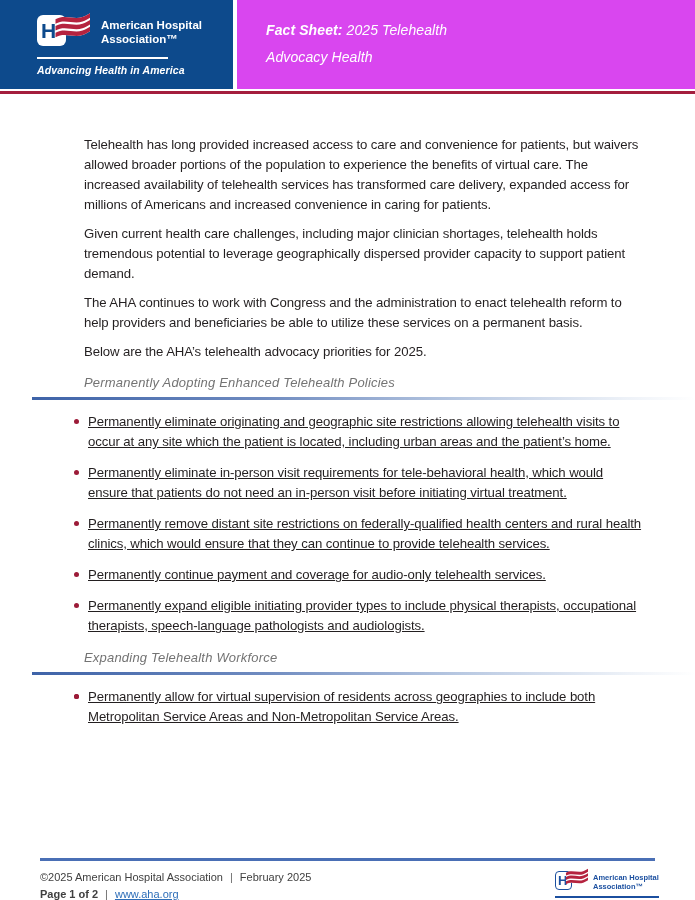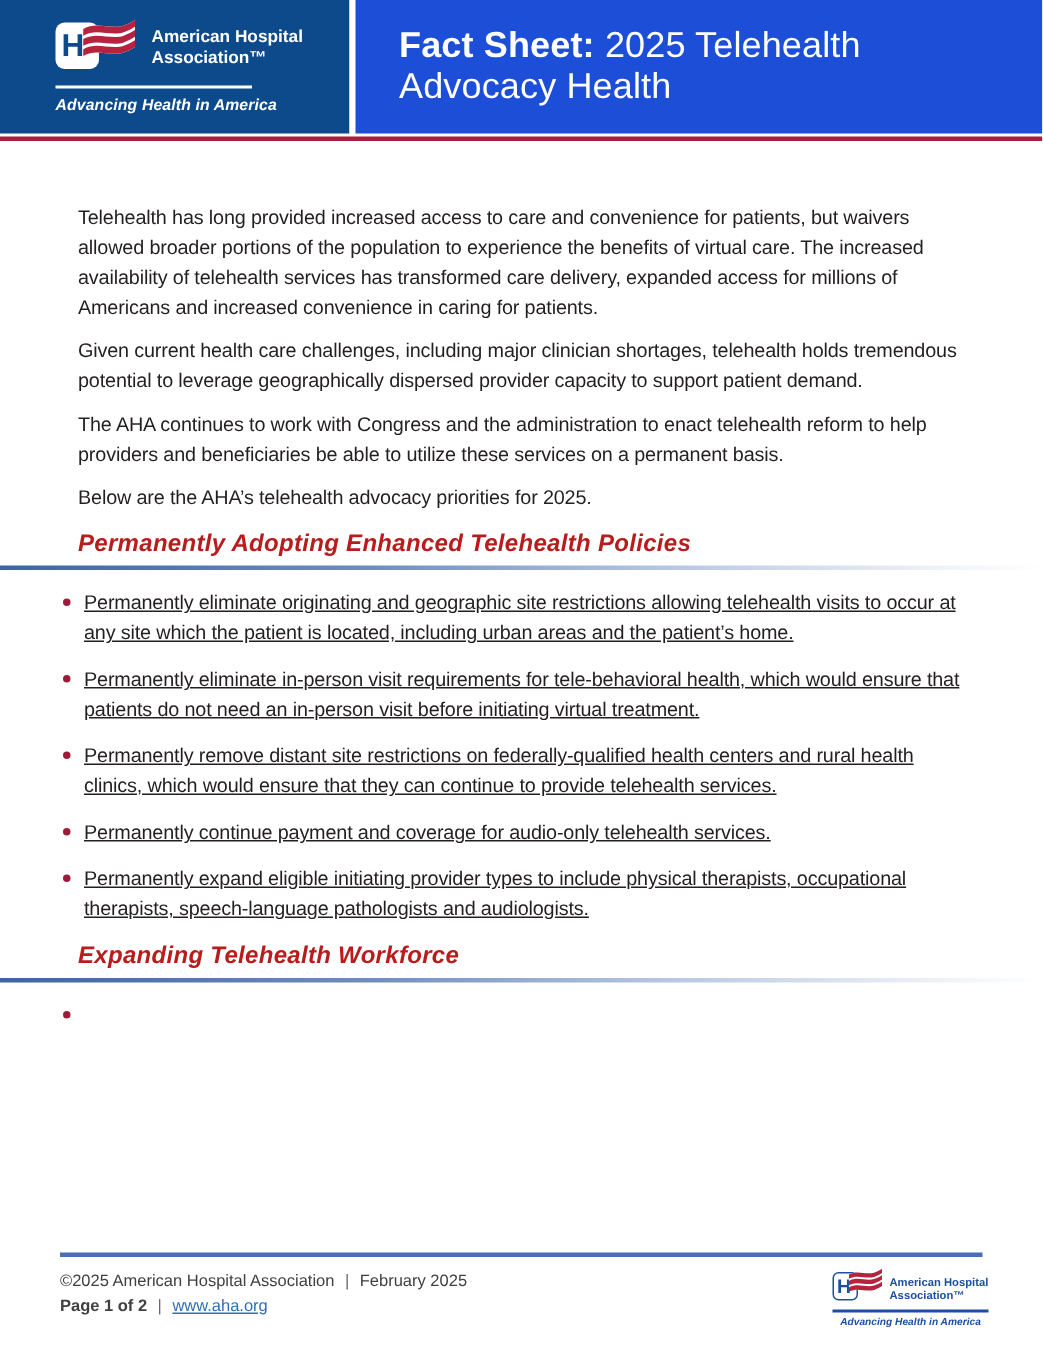--- a/index.html
+++ b/index.html
@@ -59,62 +59,63 @@
     font-style: italic;
     font-weight: bold;
     font-size: 10.5px;
     margin-top: 5px;
     letter-spacing: 0.1px;
   }
 
   .masthead-gap { width: 4px; background: #ffffff; flex-shrink: 0; }
   .title-block {
     flex: 1;
-    background: #1d4ed8;
+    background: #d946ef;
     color: #ffffff;
     padding: 17px 10px 0 29px;
-    font-size: 24px;
+    font-size: 14px;
     line-height: 27px;
     letter-spacing: 0.1px;
+    font-style: italic;
   }
   .title-block .b { font-weight: bold; }
 
   .rule-red { height: 3px; background: #a41e3d; margin-top: 2px; }
 
   
-  main { padding: 41px 50px 0 52px; font-size: 13.2px; line-height: 20px; letter-spacing: -0.1px; }
+  main { padding: 41px 50px 0 52px; font-size: 13.2px; line-height: 20px; letter-spacing: -0.1px; margin-left: 32px; }
   main p { margin-bottom: 9px; }
 
   h2.section-heading {
     margin-top: 10px;
-    color: #b91c1c;
-    font-size: 16px;
+    color: #737373;
+    font-size: 13px;
     line-height: 21px;
-    font-weight: bold;
+    font-weight: normal;
     font-style: italic;
     letter-spacing: 0.2px;
   }
   .rule-gradient {
     height: 3px;
     margin: 4px -50px 0 -52px;
     background: linear-gradient(90deg, #3e63a8 0%, #6f8bc0 35%, #b9c9e2 65%, #eef2f8 90%, #ffffff 100%);
   }
 
   ul.bullets { list-style: none; margin: 12px 0 0 -10px; }
   ul.bullets li { position: relative; padding-left: 14px; margin-bottom: 11px; text-decoration: underline; }
   ul.bullets li .dot {
     position: absolute;
     left: 0; top: 7px;
     width: 5px; height: 5px;
     border-radius: 50%;
     background: #9c1b38;
   }
 
   
-  footer { position: absolute; left: 0; right: 0; bottom: 0; height: 65px; margin-top: 12px; }
+  footer { position: absolute; left: 0; right: 0; bottom: 0; height: 42px; margin-top: 12px; }
   .rule-footer { height: 3px; background: #4a6fb5; margin: 0 40px; }
   .footer-row { display: flex; justify-content: space-between; align-items: flex-start; padding: 8px 36px 0 40px; }
   .footer-left { font-size: 11px; line-height: 17px; color: #404040; letter-spacing: 0; }
   .footer-left .sep { margin: 0 7px; color: #6a6a6a; }
   .footer-left .b { font-weight: bold; }
   .footer-link { color: #2e6eb8; text-decoration: underline; cursor: pointer; }
 
   .footer-logo { color: #1b4f9f; padding-top: 1px; }
   .footer-logo .logo-row { align-items: flex-start; }
   .fl-mark { position: relative; width: 34px; height: 22px; flex-shrink: 0; }
@@ -191,20 +192,21 @@
         <li><span class="dot"></span><span>Permanently continue payment and coverage for audio-only telehealth services.</span></li>
         <li><span class="dot"></span><span>Permanently expand eligible initiating provider types to include physical therapists, occupational therapists, speech-language pathologists and audiologists.</span></li>
       </ul>
     </section>
 
     <section>
       <h2 class="section-heading">Expanding Telehealth Workforce</h2>
       <div class="rule-gradient"></div>
       <ul class="bullets">
         <li><span class="dot"></span></li>
+        <li><span class="dot"></span><span>Permanently allow for virtual supervision of residents across geographies to include both Metropolitan Service Areas and Non-Metropolitan Service Areas.</span></li>
       </ul>
     </section>
   </main>
 
   <footer>
     <div class="rule-footer"></div>
     <div class="footer-row">
       <div class="footer-left">
         <div>
           <span>©2025 American Hospital Association</span><span class="sep">|</span><span>February 2025</span>

